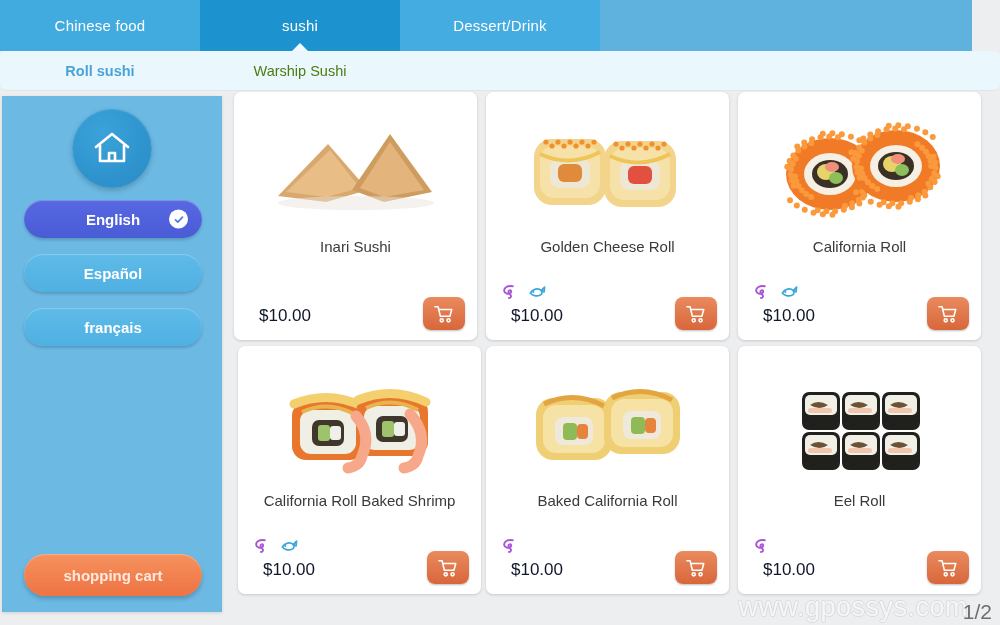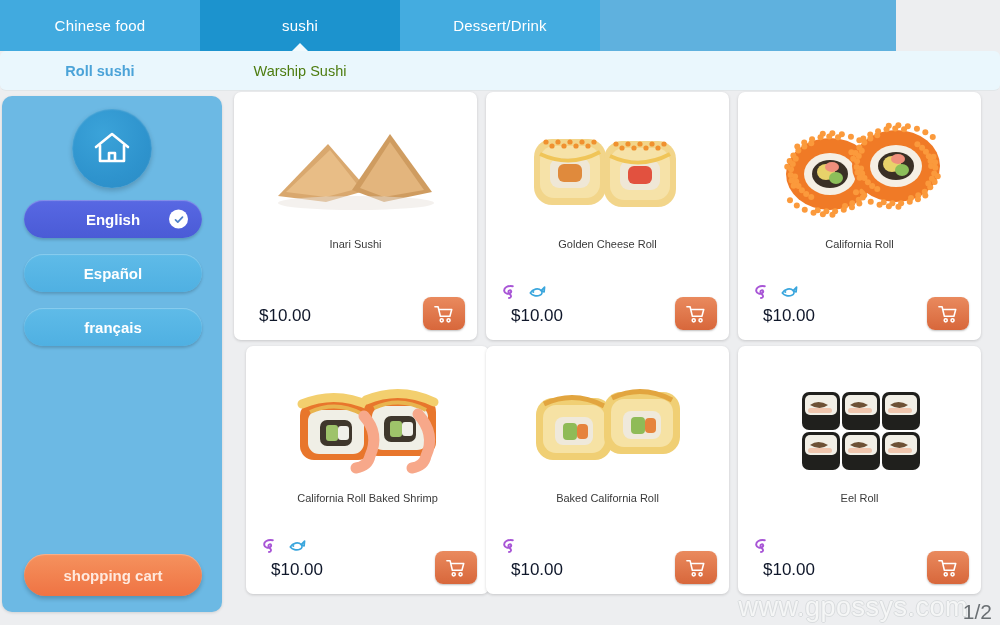--- a/index.html
+++ b/index.html
@@ -6,21 +6,21 @@
   html, body {
     width: 1000px; height: 625px;
     font-family: "Liberation Sans", sans-serif;
     background: #eef0f1;
     overflow: hidden;
   }
   #app { position: relative; width: 1000px; height: 625px; background: #edeef0; }
 
   
   .tabbar {
-    position: absolute; top: 0; left: 0; width: 896px; height: 51px;
+    position: absolute; top: 0; left: 0; width: 972px; height: 51px;
     background: #5fb3e0;
     display: flex;
   }
   .tab {
     width: 200px; height: 51px;
     display: flex; align-items: center; justify-content: center;
     color: #ffffff; font-size: 15px; letter-spacing: .2px;
     background: #41aadf;
     cursor: pointer; position: relative;
   }
@@ -43,21 +43,21 @@
     border-radius: 6px;
   }
   .subtab { font-size: 14.5px; cursor: pointer; }
   .subtab.active { color: #4ba3d8; font-weight: bold; width: 200px; text-align: center; }
   .subtab.inactive { color: #4d7c0f; width: 200px; text-align: center; }
 
   
   .sidebar {
     position: absolute; left: 2px; top: 96px; width: 220px; height: 516px;
     background: #6cb9e4;
-    border-radius: 10px;
+    border-radius: 0;
     box-shadow: 0 1px 3px rgba(0,0,0,.12);
   }
   .home-btn {
     position: absolute; top: 12px; left: 50%; transform: translateX(-50%);
     width: 80px; height: 80px; border-radius: 50%;
     background: radial-gradient(circle at 38% 32%, #3ba3d9 0%, #2e93cd 62%, #2a8bc4 100%);
     box-shadow: 0 3px 5px rgba(0,0,0,.18), inset 0 1px 2px rgba(255,255,255,.35);
     display: flex; align-items: center; justify-content: center;
     cursor: pointer;
   }
@@ -94,21 +94,21 @@
     position: absolute; width: 243px; height: 248px;
     background: #ffffff; border-radius: 7px;
     box-shadow: 0 1px 3px rgba(0,0,0,.16);
   }
   .thumb {
     position: absolute; top: 8px; left: 0; width: 243px; height: 140px;
     display: flex; align-items: center; justify-content: center;
   }
   .pname {
     position: absolute; top: 146px; left: 0; width: 243px;
-    text-align: center; font-size: 11px; color: #3a3a3a;
+    text-align: center; font-size: 15px; color: #3a3a3a;
   }
   .tags { position: absolute; left: 13px; top: 190px; display: flex; gap: 9px; }
   .tag-icon { width: 19px; height: 19px; }
   .price {
     position: absolute; left: 13px; bottom: 14px;
     color: #0f172a; font-size: 17px; margin-left: 12px;
   }
   .add-btn {
     position: absolute; right: 12px; bottom: 10px;
     width: 42px; height: 33px; border-radius: 8px;
@@ -413,21 +413,21 @@
         </div>
         <div class="price">$10.00</div>
         <div class="add-btn">
           <svg width="22" height="20" viewBox="0 0 24 22">
             <path d="M2 3 H5.5 L8 13.5 H18.5 L20.5 6 H6.5" fill="none" stroke="#fff" stroke-width="1.7" stroke-linecap="round" stroke-linejoin="round"></path>
             <circle cx="9.5" cy="18" r="1.7" fill="none" stroke="#fff" stroke-width="1.7"></circle>
             <circle cx="17" cy="18" r="1.7" fill="none" stroke="#fff" stroke-width="1.7"></circle>
           </svg>
         </div>
       </div>
-      <div class="card" style="left: 12px; top: 254px;">
+      <div class="card" style="left: 4px; top: 254px;">
         <div class="thumb">
           <svg width="200" height="132" viewBox="0 0 200 132">
             <rect x="32" y="44" width="72" height="58" rx="14" fill="#e8762c"></rect>
             <rect x="40" y="52" width="56" height="44" rx="11" fill="#f0efe6"></rect>
             <rect x="52" y="62" width="32" height="26" rx="7" fill="#3f372c"></rect>
             <rect x="58" y="67" width="12" height="16" rx="3" fill="#9ec36a"></rect>
             <rect x="70" y="68" width="11" height="14" rx="3" fill="#f0f0ea"></rect>
             <path d="M34 46 Q 68 32 102 48" fill="none" stroke="#f3cf6e" stroke-width="9" stroke-linecap="round"></path>
             <path d="M42 54 Q 68 42 94 56" fill="none" stroke="#e8b44e" stroke-width="4"></path>
             <rect x="96" y="40" width="72" height="58" rx="14" fill="#e8762c"></rect>

